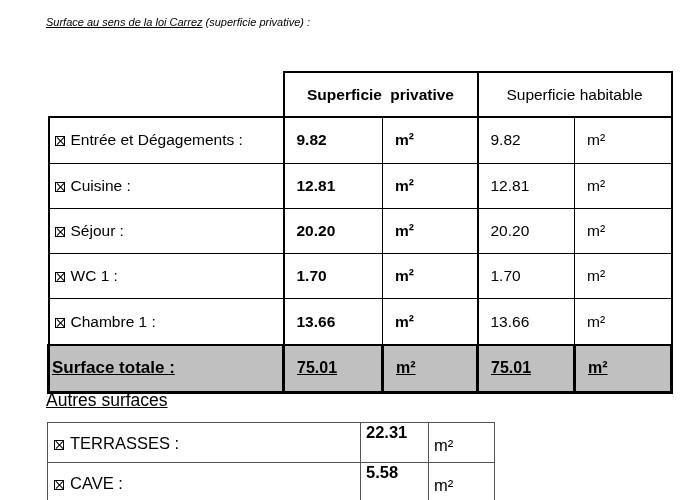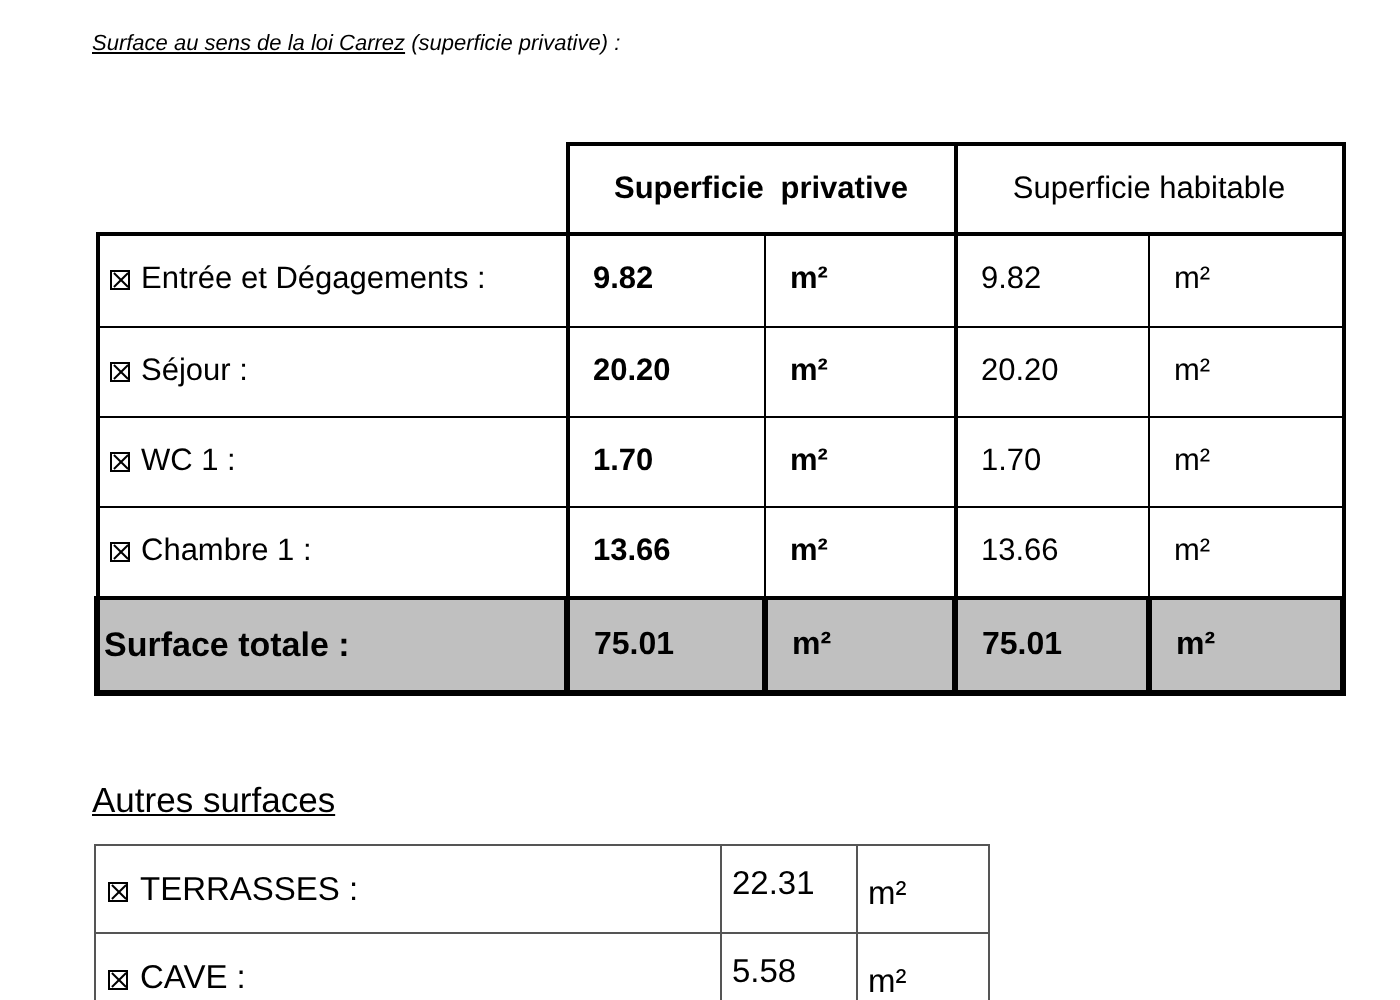--- a/index.html
+++ b/index.html
@@ -14,36 +14,36 @@
   .t1 td { border: 1px solid #000; font-size: 15.5px; height: 20.3px; padding: 12px; line-height: 20px; white-space: nowrap; overflow: hidden; }
   .t1 .lbl { text-align: left; padding-left: 5px; }
   .t1 .c { }
   .t1 .b { font-weight: bold; }
   .t1 .hdr-empty { border: none; border-right: 2px solid #000; border-bottom: 1px solid #000; }
   .t1 .hdr { height: 18px; line-height: 18px; border-top: 2px solid #000; }
   .t1 .hdr.priv { font-weight: bold; border-right: 2px solid #000; text-align: center; font-size: 15.5px; word-spacing: 4px; }
   .t1 .hdr.hab { text-align: center; border-right: 2px solid #000; margin-left: 36px; }
   .t1 .sep-l { border-left: 2px solid #000; }
   .t1 .sep-r { border-right: 2px solid #000; }
-  .t1 tr.total td { background: #c0c0c0; font-weight: bold; height: 21px; border-top: 2px solid #000; border-bottom: 3px solid #000; font-size: 16px; }
+  .t1 tr.total td { background: #c0c0c0; font-weight: bold; height: 21px; border-top: 2px solid #000; border-bottom: 3px solid #000; font-size: 16px; text-decoration: underline; }
   .t1 tr.total td.lbl { font-size: 17px; padding-left: 2px; border-left: 3px solid #000; }
   .t1 tr.total td + td { border-left: 3px solid #000; }
   .t1 tr.total td:last-child { border-right: 3px solid #000; }
   .t1 tr.first td { border-top: 2px solid #000; }
   .t1 td.first-col { border-left: 2px solid #000; }
   .cb { display: inline-block; width: 10px; height: 10px; border: 1px solid #000; position: relative; vertical-align: -1px; margin-right: 6px; box-sizing: border-box; }
   .cb::before, .cb::after { content: ""; position: absolute; left: 4px; top: -1px; width: 1px; height: 10px; background: #000; }
   .cb::before { transform: rotate(45deg); }
   .cb::after { transform: rotate(-45deg); }
 
   
   .t2 { position: absolute; left: 47px; top: 422px; border-collapse: collapse; table-layout: fixed; }
   .t2 td { border: 1px solid #555; font-size: 16.5px; height: 33px; padding: 0; }
   .t2 .lbl { padding-left: 6px; vertical-align: middle; padding-top: 2px; }
-  .t2 .val { vertical-align: top; padding-left: 5px; padding-top: 10px; }
+  .t2 .val { vertical-align: top; padding-left: 5px; padding-top: 0; font-weight: bold; }
   .t2 .unit { vertical-align: middle; padding-left: 5px; padding-top: 6px; }
 </style>
 </head>
 <body>
 
 <div class="title"><span class="u">Surface au sens de la loi Carrez</span><span> (superficie privative) :</span></div>
 
 <table class="t1">
   <colgroup>
     <col style="width:235px">
@@ -57,20 +57,27 @@
     <td class="hdr-empty"></td>
     <td class="hdr priv" colspan="2">Superficie  privative</td>
     <td class="hdr hab" colspan="2">Superficie habitable</td>
   </tr>
 
   <tr class="first">
     <td class="lbl first-col"><span class="cb"></span><span>Entrée et Dégagements :</span></td>
     <td class="c b sep-l">9.82</td>
     <td class="c b sep-r">m²</td>
     <td class="c">9.82</td>
+    <td class="c sep-r">m²</td>
+  </tr>
+  <tr>
+    <td class="lbl first-col"><span class="cb"></span><span>Cuisine :</span></td>
+    <td class="c b sep-l">12.81</td>
+    <td class="c b sep-r">m²</td>
+    <td class="c">12.81</td>
     <td class="c sep-r">m²</td>
   </tr>
   <tr>
     <td class="lbl first-col"><span class="cb"></span><span>Séjour :</span></td>
     <td class="c b sep-l">20.20</td>
     <td class="c b sep-r">m²</td>
     <td class="c">20.20</td>
     <td class="c sep-r">m²</td>
   </tr>
   <tr>

